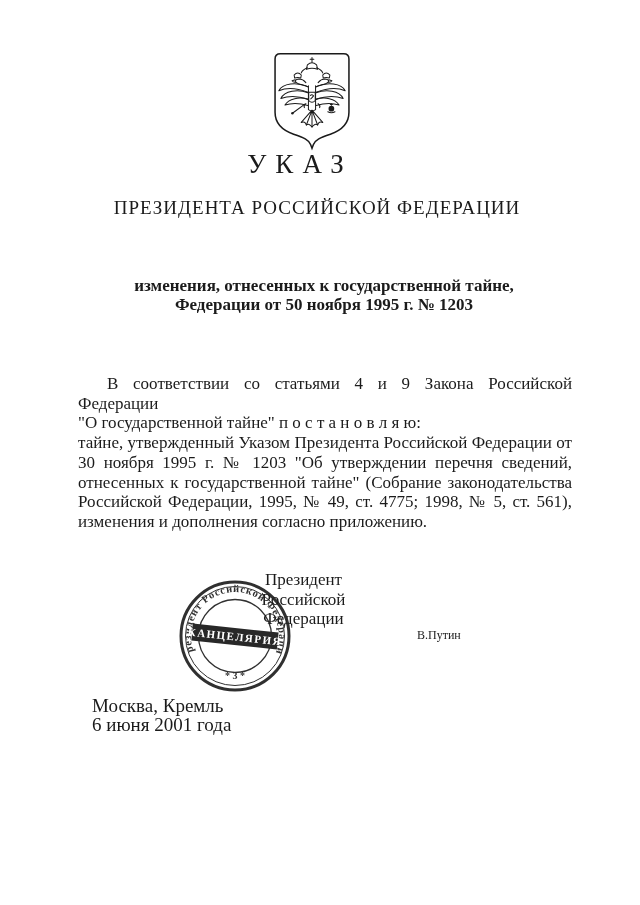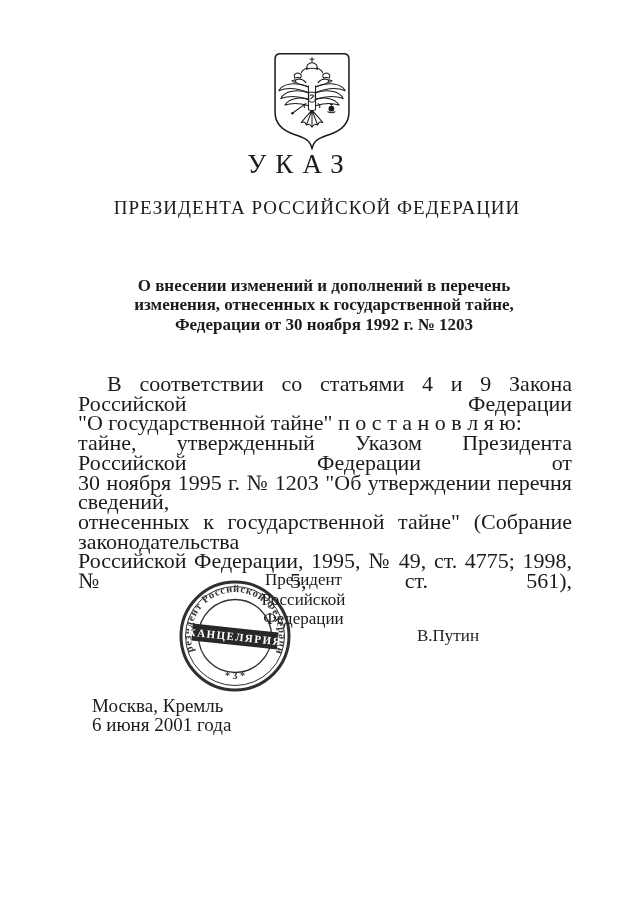--- a/index.html
+++ b/index.html
@@ -19,32 +19,32 @@
   .issuer{
     position:absolute;top:197px;left:-3px;width:640px;
     text-align:center;font-size:19px;letter-spacing:1px;white-space:nowrap;
   }
   .title{
     position:absolute;top:276px;left:77px;width:494px;
     text-align:center;font-weight:bold;font-size:17px;line-height:19.4px;
   }
   .body{
     position:absolute;top:374px;left:78px;width:494px;
-    font-size:22px;line-height:19.7px;
+    font-size:17px;line-height:19.7px;
   }
   .jline{text-align:justify;text-align-last:justify;}
   .lline{text-align:left;text-align-last:left;}
   .ind{text-indent:29px;}
 
   .sig-block{
     position:absolute;top:570px;left:223px;width:161px;
     text-align:center;font-size:17px;line-height:19.5px;
   }
   .sig-name{
-    position:absolute;top:626px;left:417px;font-size:17px;line-height:19.5px;
+    position:absolute;top:626px;left:417px;font-size:12px;line-height:19.5px;
   }
   .footer{
     position:absolute;top:697px;left:92px;font-size:19px;line-height:18.8px;
   }
   .stamp{
     position:absolute;left:177px;top:578px;width:116px;height:116px;opacity:.92;
   }
   .stamp text{font-family:"Liberation Serif", serif;}
 </style>
 </head>
@@ -81,32 +81,32 @@
       <path d="M40 57 L29.5 69 M40 57 L34.5 71.5 M40 57 L40 73.5 M40 57 L45.5 71.5 M40 57 L50.5 69"></path>
       <path d="M29.5 69 Q33 67.5 34.5 71.5 Q37 69.5 40 73.5 Q43 69.5 45.5 71.5 Q47 67.5 50.5 69"></path>
       <path d="M34 50.5 Q31.5 52.5 32.5 54.5 M46 50.5 Q48.5 52.5 47.5 54.5"></path>
     </g>
   </svg>
 
   <div class="doc-type">УКАЗ</div>
   <div class="issuer">ПРЕЗИДЕНТА РОССИЙСКОЙ ФЕДЕРАЦИИ</div>
 
   <div class="title">
-    <div>О внесении изменений и дополнений в перечень</div>
     <div>изменения, отнесенных к государственной тайне,</div>
-    <div>Федерации от 30 ноября 1992 г. № 1203</div>
+    <div>Федерации от 50 ноября 1995 г. № 1203</div>
   </div>
 
   <div class="body">
     <div class="jline ind">В соответствии со статьями 4 и 9 Закона Российской Федерации</div>
     <div class="lline">"О государственной тайне" п о с т а н о в л я ю:</div>
     <div class="jline">тайне, утвержденный Указом Президента Российской Федерации от</div>
     <div class="jline">30 ноября 1995 г. № 1203 "Об утверждении перечня сведений,</div>
     <div class="jline">отнесенных к государственной тайне" (Собрание законодательства</div>
     <div class="jline">Российской Федерации, 1995, № 49, ст. 4775; 1998, № 5, ст. 561),</div>
+    <div class="lline">изменения и дополнения согласно приложению.</div>
   </div>
 
   <div class="sig-block">
     <div>Президент</div>
     <div>Российской Федерации</div>
   </div>
   <div class="sig-name">В.Путин</div>
 
   <svg class="stamp" viewBox="0 0 116 116">
     <g stroke="#1f1f1f" fill="none">

